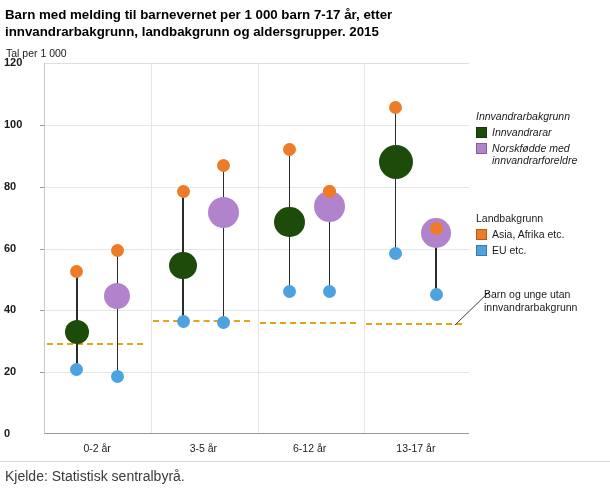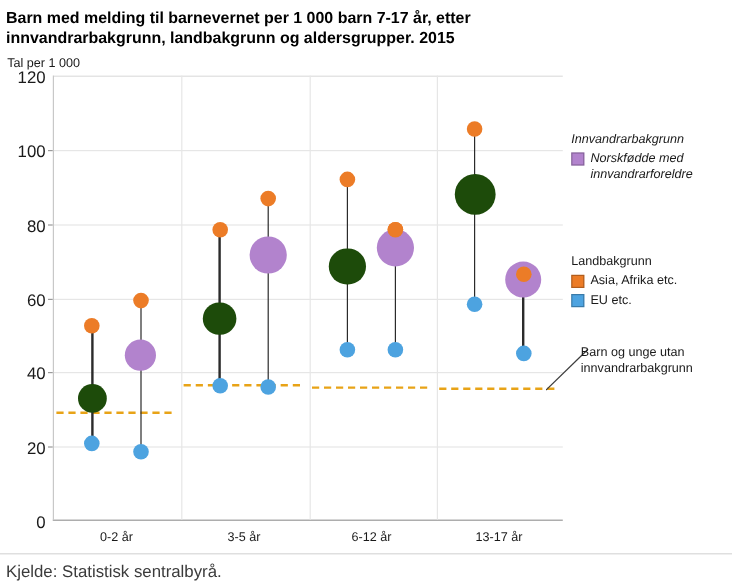--- a/index.html
+++ b/index.html
@@ -32,22 +32,22 @@
     box-sizing:border-box;
   }
   .gridline{
     position:absolute;left:0;width:100%;height:1px;background:#e6e6e6;
   }
   .gridline.top{background:#dedede;}
   .panel-sep{
     position:absolute;top:0;height:100%;width:1px;background:#e6e6e6;
   }
   .ylab{
-    position:absolute;width:34px;text-align:right;left:4px;
-    font-size:14px;color:#1a1a1a;
+    position:absolute;width:34px;left:4px;
+    font-size:11px;color:#1a1a1a;font-weight:bold;
   }
   .ytickmark{
     position:absolute;left:40px;width:4px;height:1px;background:#9a9a9a;
   }
   .xlab{
     position:absolute;text-align:center;font-size:10.5px;color:#1a1a1a;
     width:100px;
   }
 
   
@@ -155,20 +155,24 @@
   <div id="x-axis">
       <div class="xlab" style="left: 47.125px; top: 442px;">0-2 år</div>
       <div class="xlab" style="left: 153.375px; top: 442px;">3-5 år</div>
       <div class="xlab" style="left: 259.625px; top: 442px;">6-12 år</div>
       <div class="xlab" style="left: 365.875px; top: 442px;">13-17 år</div>
     </div>
 
   <div class="legend">
     <div class="legend-title">Innvandrarbakgrunn</div>
     <div class="legend-row">
+      <span class="swatch" id="sw-g1-0" style="background: rgb(29, 75, 10); border: 1px solid rgba(0, 0, 0, 0.25); box-sizing: border-box;"></span>
+      <span class="legend-label">Innvandrarar</span>
+    </div>
+    <div class="legend-row">
       <span class="swatch" id="sw-g1-1" style="background: rgb(178, 131, 205); border: 1px solid rgba(0, 0, 0, 0.25); box-sizing: border-box;"></span>
       <span class="legend-label">Norskfødde med innvandrarforeldre</span>
     </div>
   </div>
 
   <div class="legend-2">
     <div class="legend-title">Landbakgrunn</div>
     <div class="legend-row">
       <span class="swatch" id="sw-g2-0" style="background: rgb(236, 124, 39); border: 1px solid rgba(0, 0, 0, 0.25); box-sizing: border-box;"></span>
       <span class="legend-label">Asia, Afrika etc.</span>

